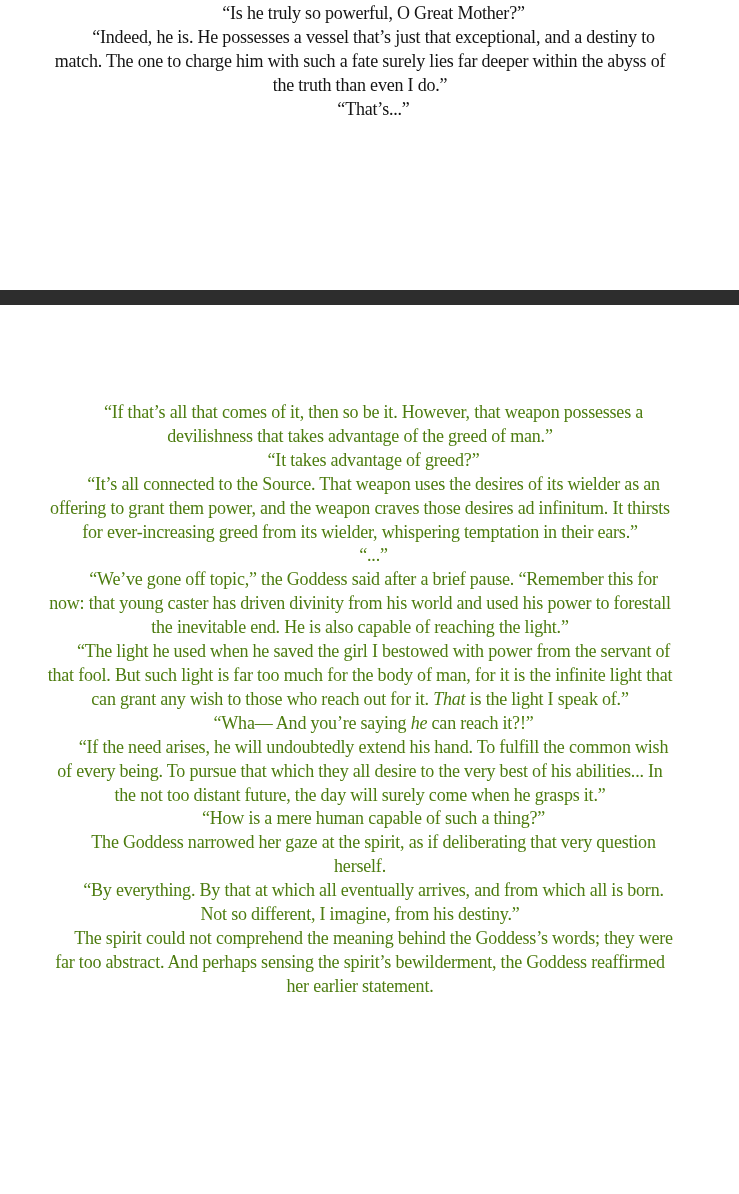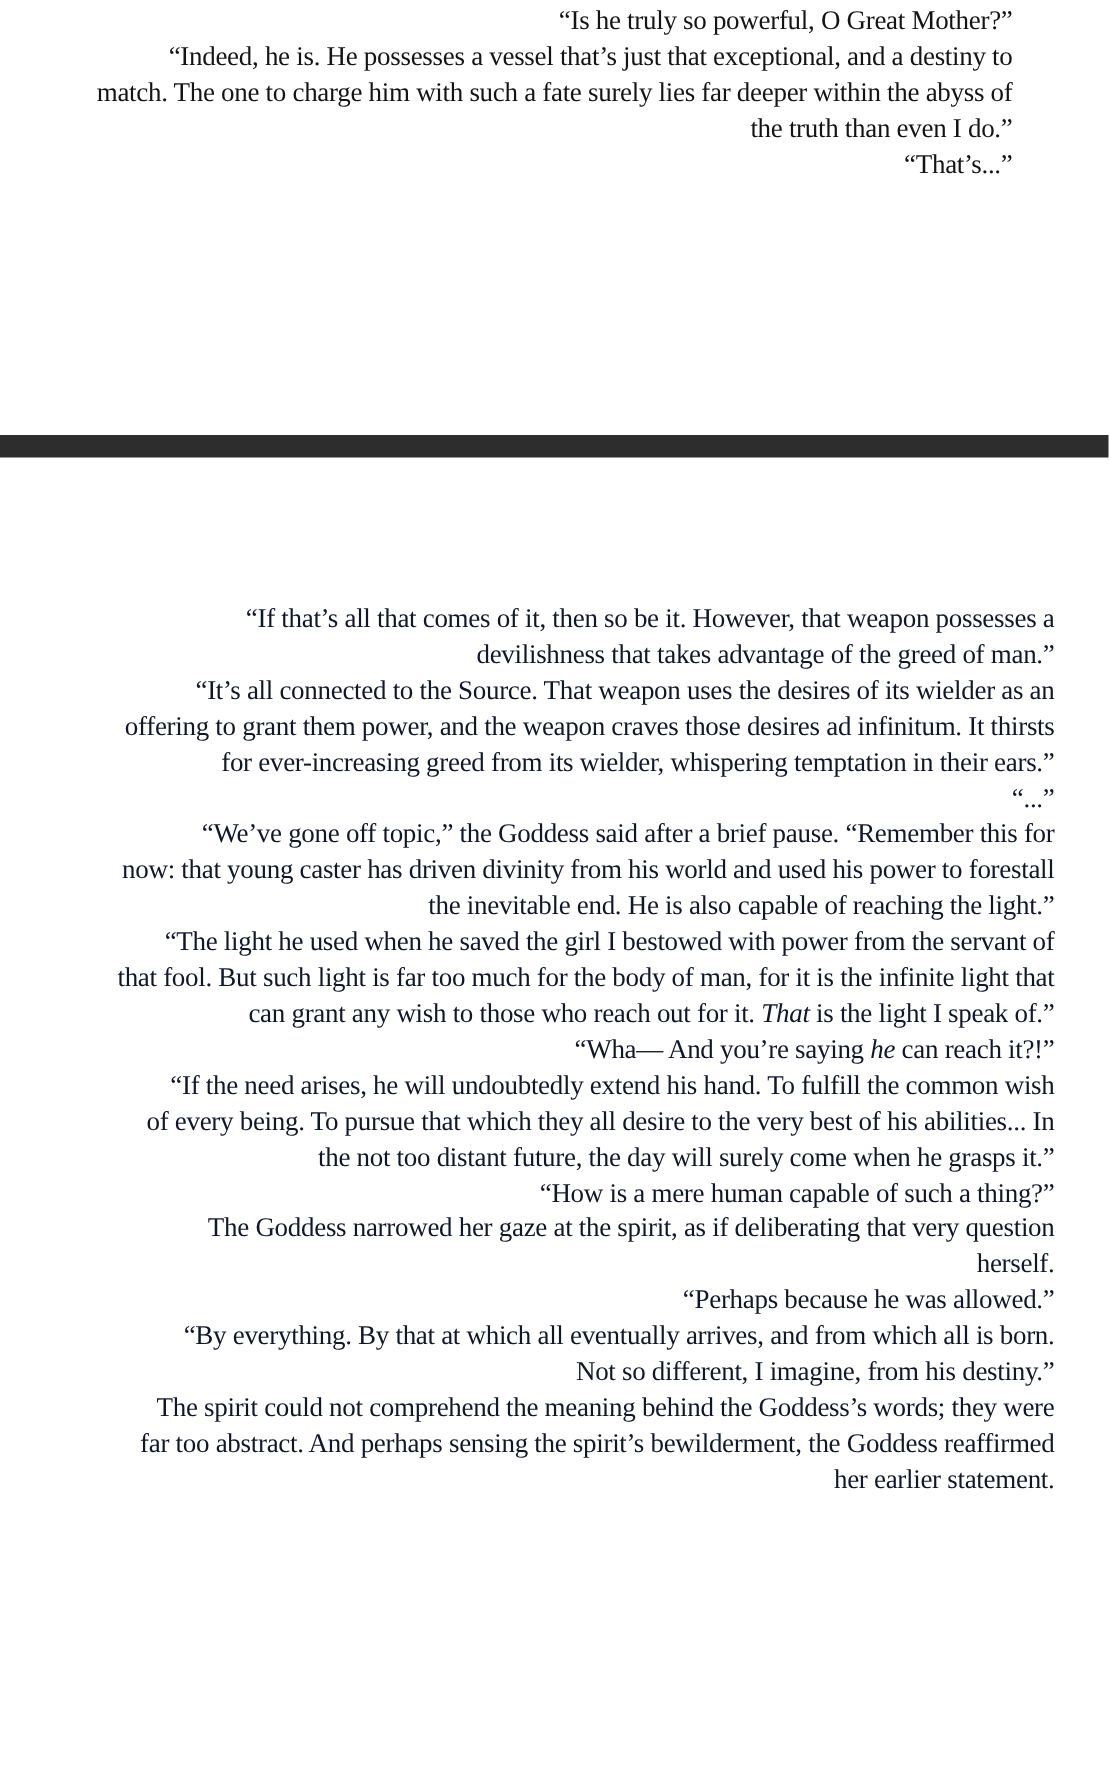--- a/index.html
+++ b/index.html
@@ -17,21 +17,21 @@
     position: absolute;
     inset: 0;
   }
   .page {
     position: absolute;
     left: 45px;
     width: 630px;
     font-size: 18px;
     line-height: 23.9px;
     letter-spacing: -0.2px;
-    text-align: right;
+    text-align: center;
   }
   .page p {
     margin: 0;
     text-indent: 27px;
   }
   .page-top    { top: 2px; }
   .page-bottom { top: 401px; }
   .separator {
     position: absolute;
     top: 290px;
@@ -45,27 +45,27 @@
 
 <div class="reader">
   <section class="page page-top" style="color: rgb(20, 20, 20);">
       <p><span>“Is he truly so powerful, O Great Mother?”</span></p>
       <p><span>“Indeed, he is. He possesses a vessel that’s just that exceptional, and a destiny to match. The one to charge him with such a fate surely lies far deeper within the abyss of the truth than even I do.”</span></p>
       <p><span>“That’s...”</span></p>
     </section>
 
   <div class="separator" style="background: rgb(45, 45, 45);"></div>
 
-  <section class="page page-bottom" style="color: #0f172a; margin-left: 28px;">
+  <section class="page page-bottom" style="color: #4d7c0f;">
       <p><span>“If that’s all that comes of it, then so be it. However, that weapon possesses a devilishness that takes advantage of the greed of man.”</span></p>
+      <p><span>“It takes advantage of greed?”</span></p>
       <p><span>“It’s all connected to the Source. That weapon uses the desires of its wielder as an offering to grant them power, and the weapon craves those desires ad infinitum. It thirsts for ever-increasing greed from its wielder, whispering temptation in their ears.”</span></p>
       <p><span>“...”</span></p>
       <p><span>“We’ve gone off topic,” the Goddess said after a brief pause. “Remember this for now: that young caster has driven divinity from his world and used his power to forestall the inevitable end. He is also capable of reaching the light.”</span></p>
       <p><span>“The light he used when he saved the girl I bestowed with power from the servant of that fool. But such light is far too much for the body of man, for it is the infinite light that can grant any wish to those who reach out for it. </span><i>That</i><span> is the light I speak of.”</span></p>
       <p><span>“Wha— And you’re saying </span><i>he</i><span> can reach it?!”</span></p>
       <p><span>“If the need arises, he will undoubtedly extend his hand. To fulfill the common wish of every being. To pursue that which they all desire to the very best of his abilities... In the not too distant future, the day will surely come when he grasps it.”</span></p>
       <p><span>“How is a mere human capable of such a thing?”</span></p>
       <p><span>The Goddess narrowed her gaze at the spirit, as if deliberating that very question herself.</span></p>
-      <p><span>“Perhaps because he was allowed.”</span></p>
       <p><span>“By everything. By that at which all eventually arrives, and from which all is born. Not so different, I imagine, from his destiny.”</span></p>
       <p><span>The spirit could not comprehend the meaning behind the Goddess’s words; they were far too abstract. And perhaps sensing the spirit’s bewilderment, the Goddess reaffirmed her earlier statement.</span></p>
     </section>
 </div>
 
 </body></html>

